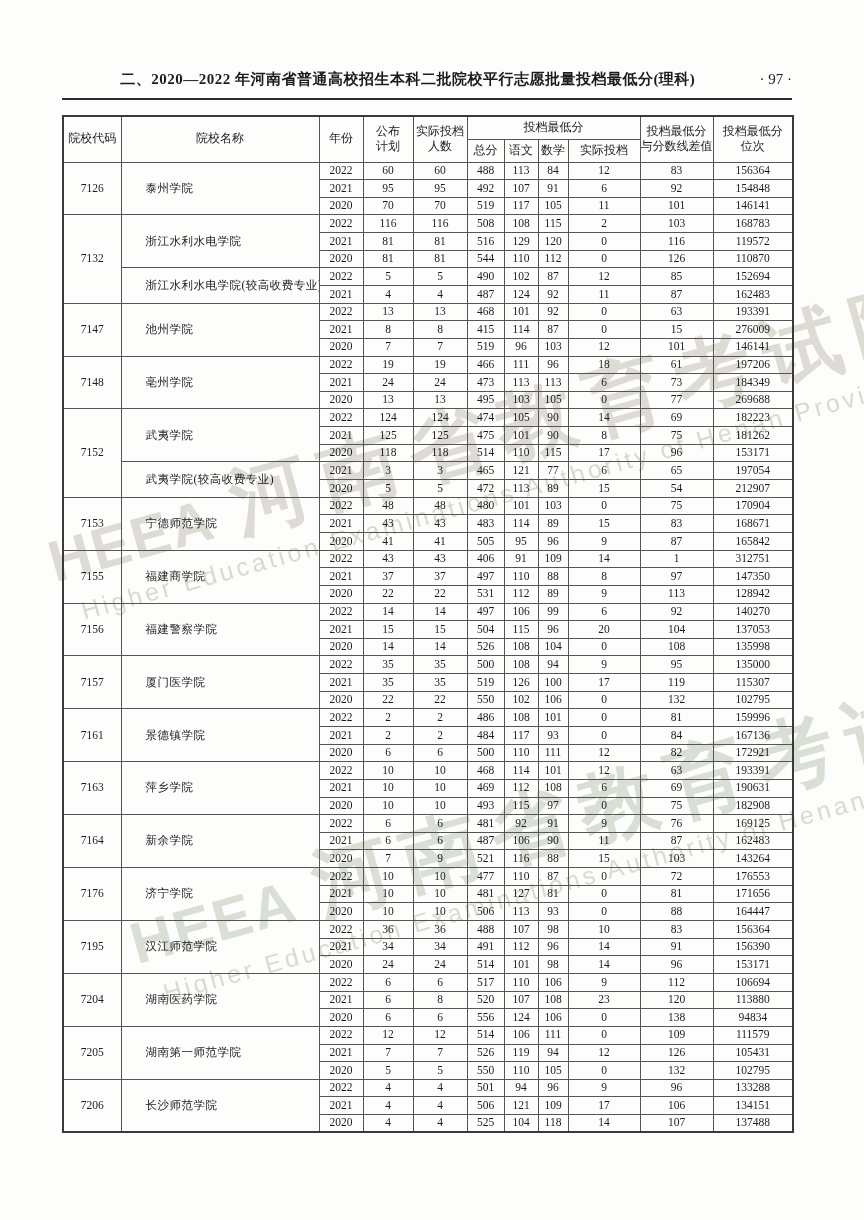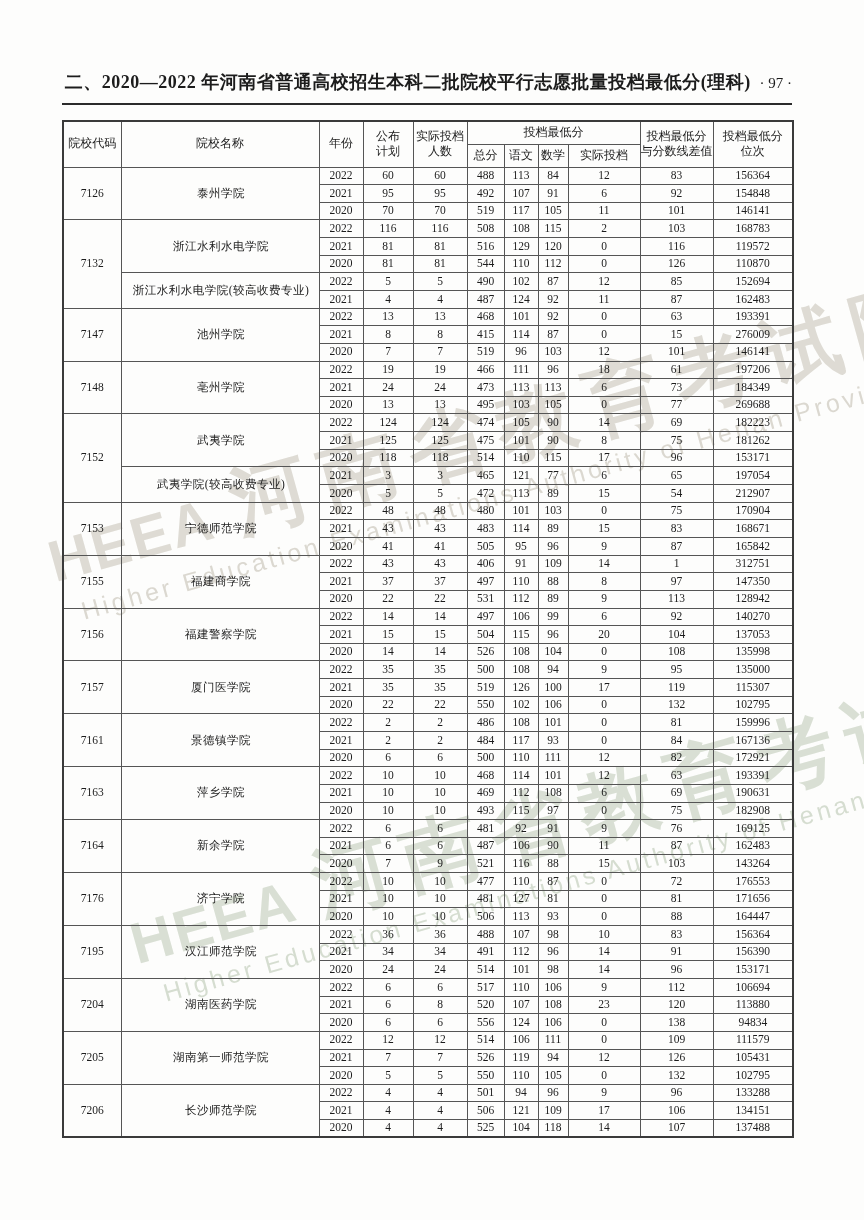--- a/index.html
+++ b/index.html
@@ -36,21 +36,21 @@
     margin: 70px 62px 0 62px;
     width: 730px;
     display: flex;
     align-items: baseline;
     padding-bottom: 9px;
     border-bottom: 2px solid #2b2b2b;
   }
   .page-title {
     flex: 1;
     text-align: center;
-    font-size: 18px;
+    font-size: 15px;
     font-weight: bold;
     letter-spacing: .5px;
   }
   .page-number { font-size: 15px; font-weight: normal; padding-left: 6px; white-space: nowrap; }
   
   table.score-table {
     margin: 15px 0 16px 62px;
     width: 730px;
     border-collapse: collapse;
     table-layout: fixed;
@@ -70,22 +70,22 @@
     height: 23px;
     padding: 1px 0;
   }
   .score-table tbody td {
     font-size: 11.5px;
     height: 17.65px;
     line-height: 1;
     padding: 0;
   }
   .score-table tbody td.name-cell {
-    text-align: center;
-    padding-left: 2px;
+    text-align: left;
+    padding-left: 24px;
     letter-spacing: .5px;
   }
 </style>
 </head>
 <body>
 
 <div class="page">
 
   <div class="watermark wm1" style="color: rgb(197, 192, 180);">
     <div class="wm-main"><span class="wm-logo">HEEA</span><span>河南省教育考试院</span></div>

